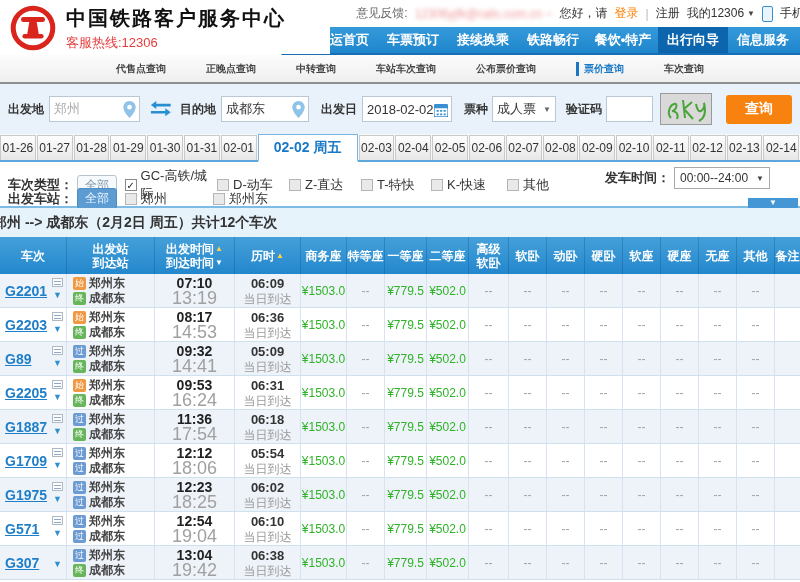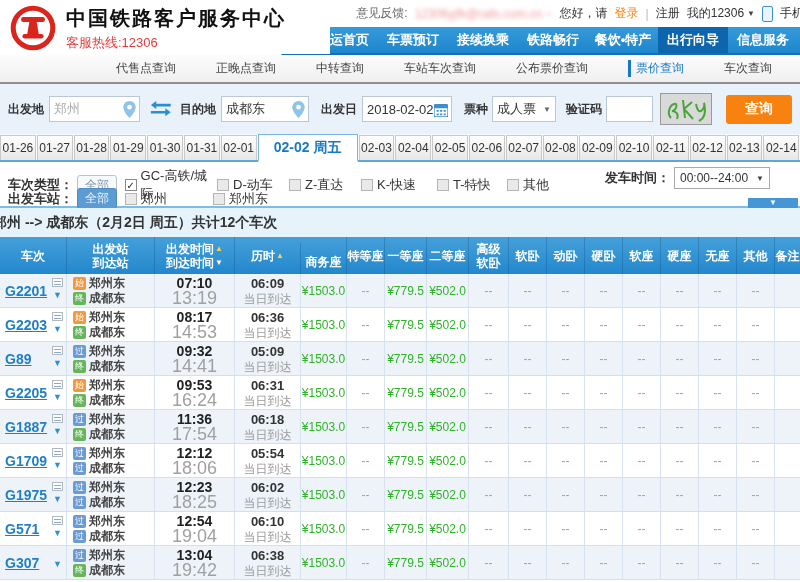--- a/index.html
+++ b/index.html
@@ -23,21 +23,21 @@
   .nav-item{width:70px;height:26px;line-height:26px;text-align:center;color:#fff;font-size:13px;font-weight:bold;cursor:pointer;}
   .nav-item.active{background:#0d66ad;}
   .logo-slant{position:absolute;top:27px;left:0;width:296px;height:28px;background:#fff;transform:skewX(-28deg);transform-origin:top left;}
   .logo-area{position:absolute;top:2px;left:10px;width:320px;height:52px;display:flex;align-items:center;z-index:3;background:#fff;}
   .brand{margin-left:10px;}
   .brand-title{font-size:20px;font-weight:bold;color:#111;letter-spacing:2px;font-family:"Liberation Serif","DejaVu Serif",serif;}
   .brand-hotline{font-size:13px;color:#e53b3b;margin-top:2px;}
   
   .subnav{position:absolute;top:55px;left:0;width:800px;height:29px;background:linear-gradient(#fcfcfc,#efefef);
        border-bottom:2px solid #8f8f8f;box-sizing:border-box;display:flex;align-items:center;padding-left:116px;gap:40px;}
-  .subnav-item{font-size:12px;color:#444;cursor:pointer;white-space:nowrap;}
+  .subnav-item{font-size:10px;color:#444;cursor:pointer;white-space:nowrap;font-weight:bold;}
   .subnav-item.active{color:#1878c8;border-left:3px solid #1878c8;padding-left:5px;}
   
   .searchbar{position:absolute;top:84px;left:0;width:800px;height:50px;background:#e9f2fa;display:flex;align-items:center;}
   .sb-label{font-size:12px;font-weight:bold;color:#333;white-space:nowrap;}
   .box{position:relative;height:26px;border:1px solid #b9c8d4;background:#fff;box-sizing:border-box;display:flex;align-items:center;padding:0 4px;font-size:13px;}
   .pin{position:absolute;right:3px;top:4px;}
   .from-val{color:#aaa;} .to-val{color:#333;} .date-val{color:#333;}
   .sel{display:flex;align-items:center;justify-content:space-between;cursor:pointer;}
   .sel .caret{font-size:8px;color:#666;margin-left:4px;}
   .captcha{width:52px;height:32px;background:#d9d9d9;border:1px solid #9a9a9a;box-sizing:border-box;cursor:pointer;}
@@ -249,27 +249,27 @@
             <span>GC-高铁/城际</span>
           </span>
           <span class="cb-item" style="width: 72px;">
             <span class="cb"></span>
             <span>D-动车</span>
           </span>
           <span class="cb-item" style="width: 72px;">
             <span class="cb"></span>
             <span>Z-直达</span>
           </span>
+          <span class="cb-item" style="width: 70px;">
+            <span class="cb"></span>
+            <span>T-特快</span>
+          </span>
           <span class="cb-item" style="width: 76px;">
             <span class="cb"></span>
             <span>K-快速</span>
-          </span>
-          <span class="cb-item" style="width: 70px;">
-            <span class="cb"></span>
-            <span>T-特快</span>
           </span>
           <span class="cb-item" style="width: 60px;">
             <span class="cb"></span>
             <span>其他</span>
           </span>
         </span>
     </div>
     <div class="frow frow2">
       <span class="flabel">出发车站：</span>
       <span class="all-btn selected">全部</span>
@@ -319,21 +319,21 @@
           <span>到达时间</span>
           <span class="arr white">▼</span>
         </div>
       </div>
       <div class="th" style="width: 66px;">
         <div class="thl">
           <span>历时</span>
           <span class="arr orange">▲</span>
         </div>
       </div>
-      <div class="th" style="width: 46px; margin-top: 6px;">
+      <div class="th" style="width: 46px;">
         <div class="thl">
           <span>商务座</span>
         </div>
       </div>
       <div class="th" style="width: 38px;">
         <div class="thl">
           <span>特等座</span>
         </div>
       </div>
       <div class="th" style="width: 42px;">

